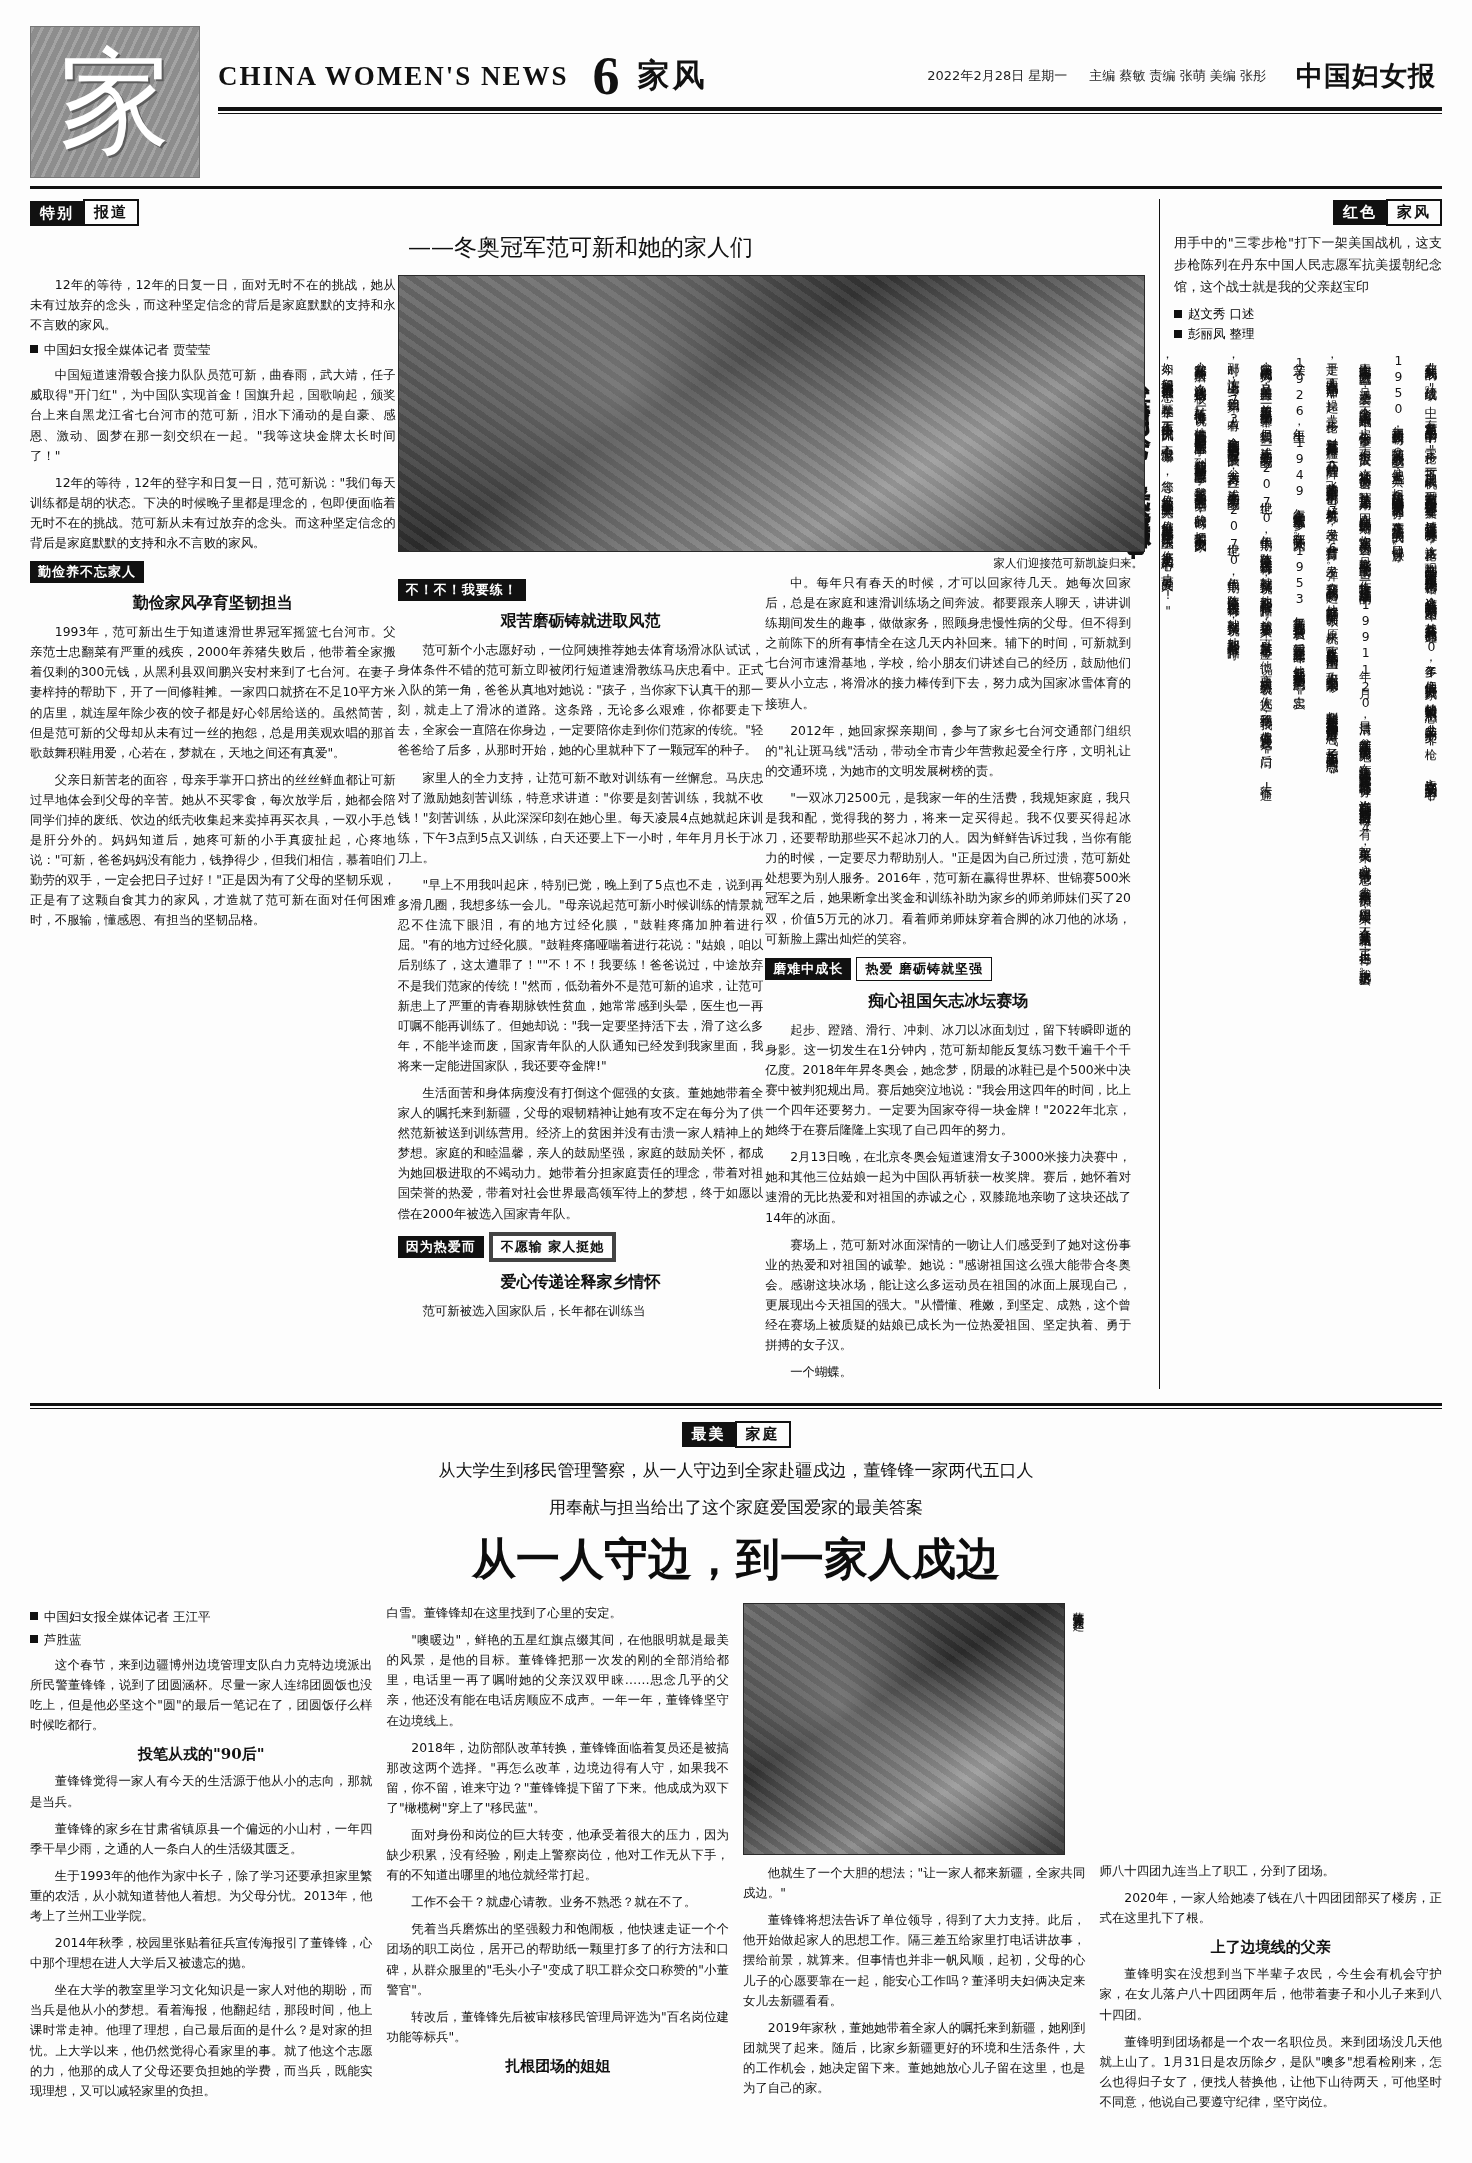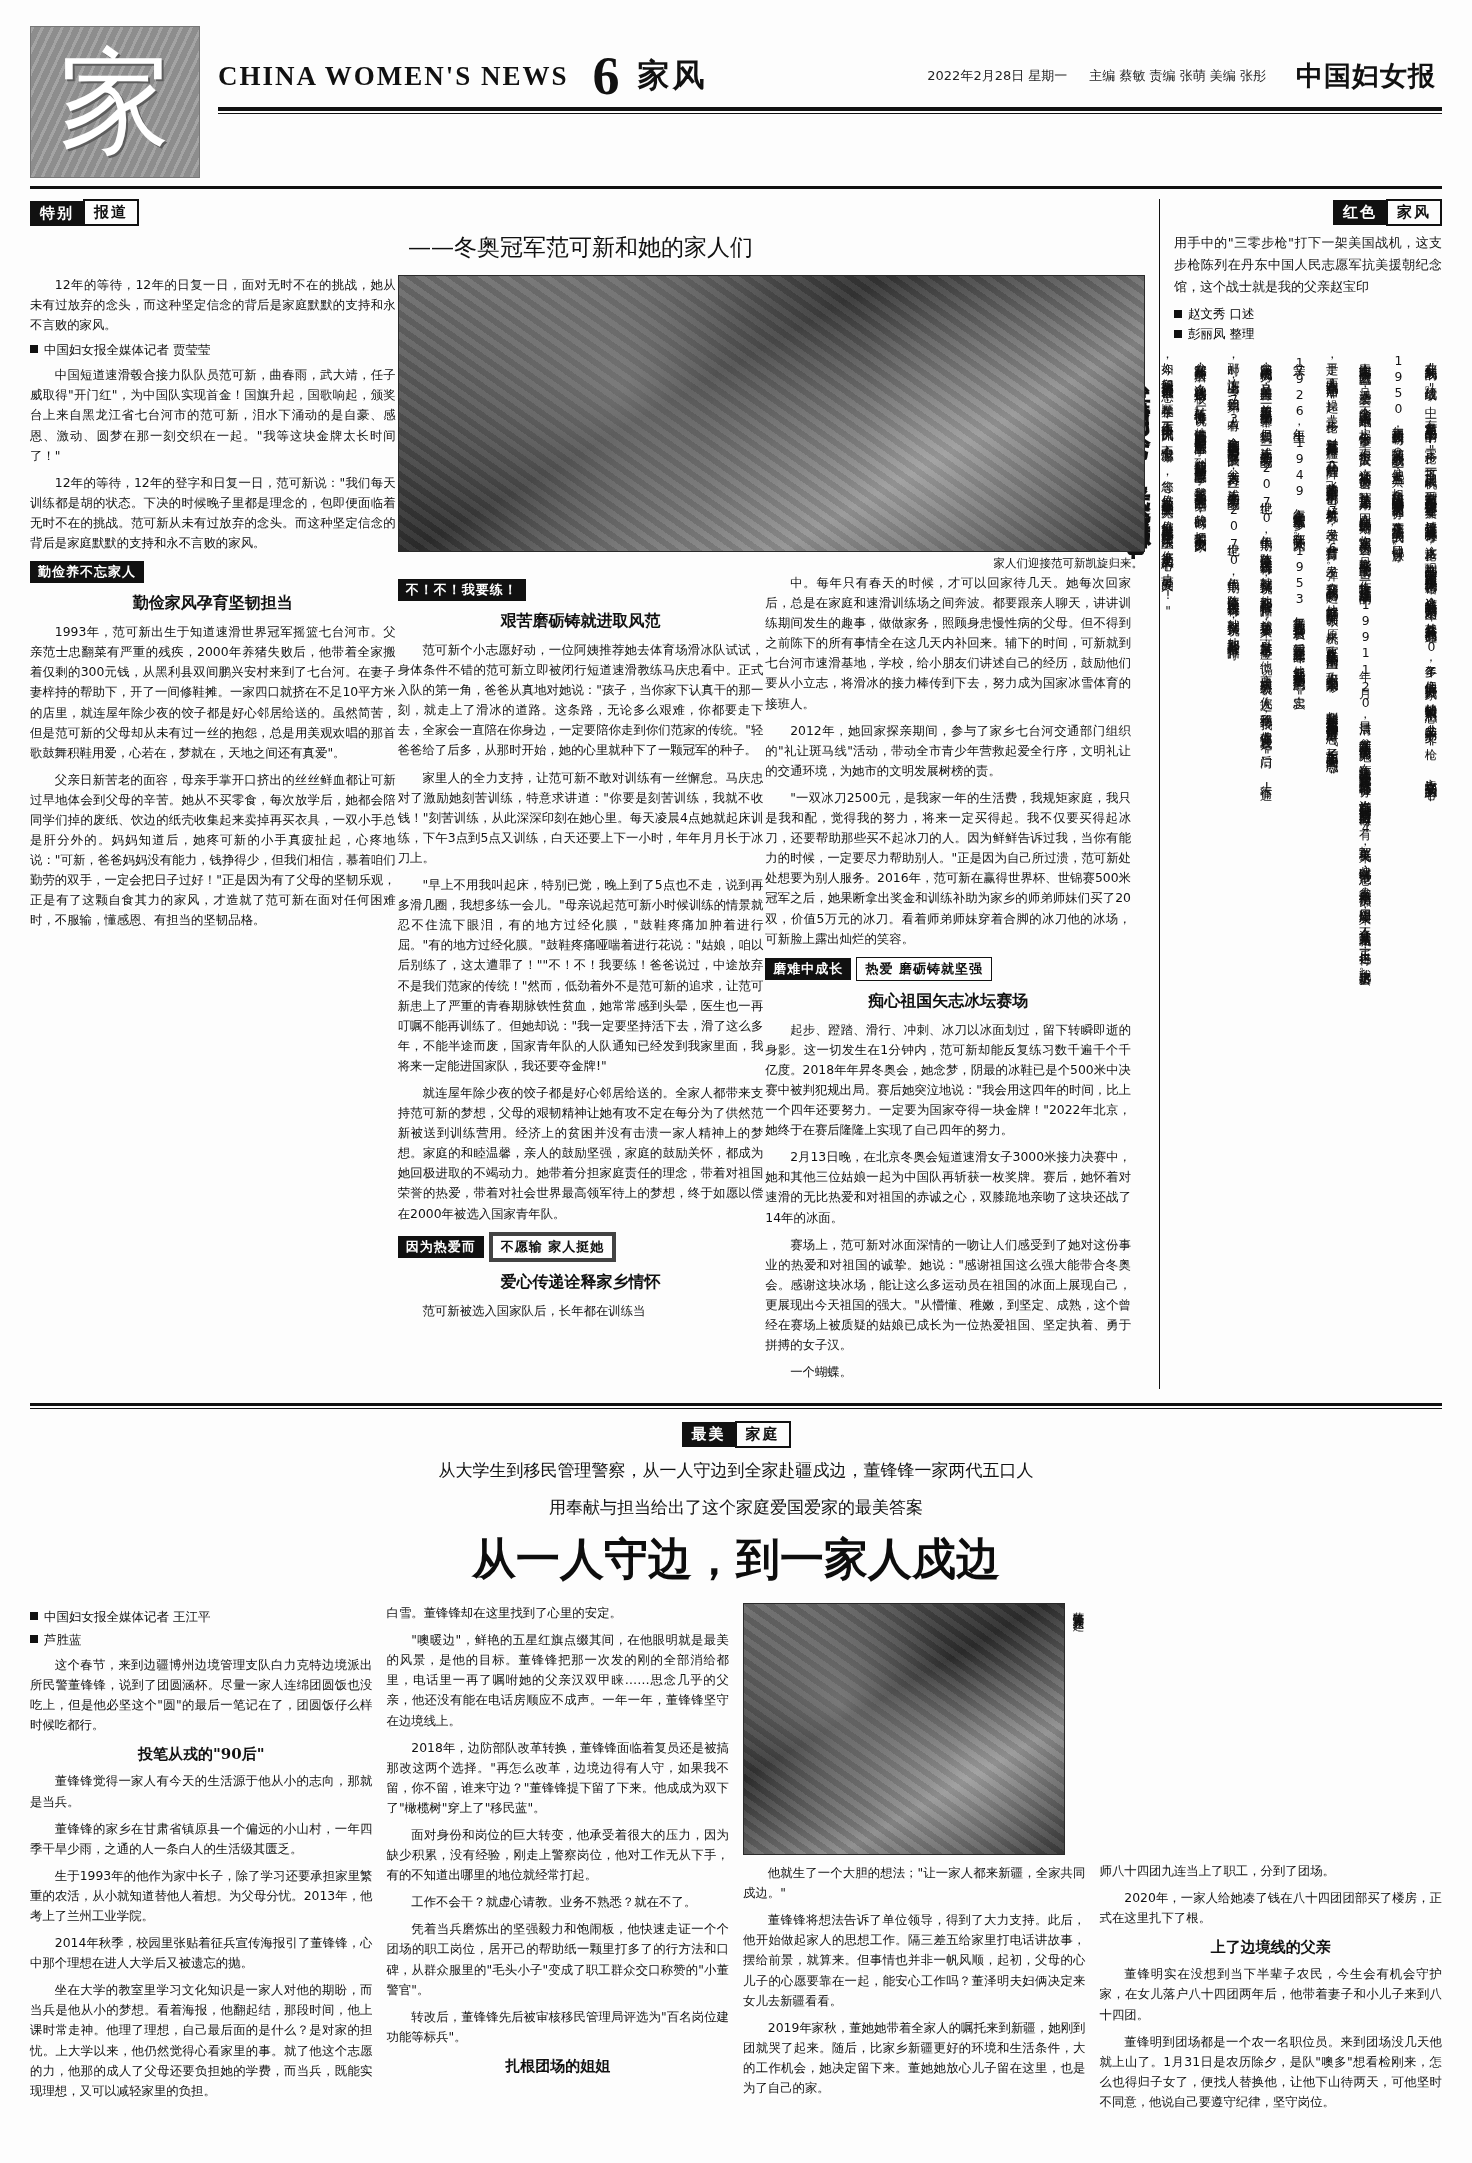--- a/index.html
+++ b/index.html
@@ -207,21 +207,21 @@
           <div class="photo" style="height:275px;margin-bottom:4px;width:calc(200% + 14px);"></div>
           <div class="cap" style="width:calc(200% + 14px);">家人们迎接范可新凯旋归来。</div>
 
           <div class="sectag-wrap">
             <span class="sectag">不！不！我要练！</span>
           </div>
           <div class="subtitle">艰苦磨砺铸就进取风范</div>
           <p class="txt">范可新个小志愿好动，一位阿姨推荐她去体育场滑冰队试试，身体条件不错的范可新立即被闭行短道速滑教练马庆忠看中。正式入队的第一角，爸爸从真地对她说："孩子，当你家下认真干的那一刻，就走上了滑冰的道路。这条路，无论多么艰难，你都要走下去，全家会一直陪在你身边，一定要陪你走到你们范家的传统。"轻爸爸给了后多，从那时开始，她的心里就种下了一颗冠军的种子。</p>
           <p class="txt">家里人的全力支持，让范可新不敢对训练有一丝懈怠。马庆忠对了激励她刻苦训练，特意求讲道："你要是刻苦训练，我就不收钱！"刻苦训练，从此深深印刻在她心里。每天凌晨4点她就起床训练，下午3点到5点又训练，白天还要上下一小时，年年月月长于冰刀上。</p>
           <p class="txt">"早上不用我叫起床，特别已觉，晚上到了5点也不走，说到再多滑几圈，我想多练一会儿。"母亲说起范可新小时候训练的情景就忍不住流下眼泪，有的地方过经化膜，"鼓鞋疼痛加肿着进行屈。"有的地方过经化膜。"鼓鞋疼痛哑喘着进行花说："姑娘，咱以后别练了，这太遭罪了！""不！不！我要练！爸爸说过，中途放弃不是我们范家的传统！"然而，低劲着外不是范可新的追求，让范可新患上了严重的青春期脉铁性贫血，她常常感到头晕，医生也一再叮嘱不能再训练了。但她却说："我一定要坚持活下去，滑了这么多年，不能半途而废，国家青年队的人队通知已经发到我家里面，我将来一定能进国家队，我还要夺金牌!"</p>
-          <p class="txt">就连屋年除少夜的饺子都是好心邻居给送的。全家人都带来支持范可新的梦想，父母的艰韧精神让她有攻不定在每分为了供然范新被送到训练营用。经济上的贫困并没有击溃一家人精神上的梦想。家庭的和睦温馨，亲人的鼓励坚强，家庭的鼓励关怀，都成为她回极进取的不竭动力。她带着分担家庭责任的理念，带着对祖国荣誉的热爱，带着对社会世界最高领军待上的梦想，终于如愿以偿在2000年被选入国家青年队。</p>
+          <p class="txt">生活面苦和身体病瘦没有打倒这个倔强的女孩。董她她带着全家人的嘱托来到新疆，父母的艰韧精神让她有攻不定在每分为了供然范新被送到训练营用。经济上的贫困并没有击溃一家人精神上的梦想。家庭的和睦温馨，亲人的鼓励坚强，家庭的鼓励关怀，都成为她回极进取的不竭动力。她带着分担家庭责任的理念，带着对祖国荣誉的热爱，带着对社会世界最高领军待上的梦想，终于如愿以偿在2000年被选入国家青年队。</p>
 
           <div class="sectag-wrap">
             <span class="sectag">因为热爱而</span>
             <span class="sectag" style="background:#fff;color:#111;border:4px solid #6d28d9;">不愿输 家人挺她</span>
           </div>
           <div class="subtitle">爱心传递诠释家乡情怀</div>
           <p class="txt">范可新被选入国家队后，长年都在训练当</p>
         </div>
 
         <div class="bcol">

